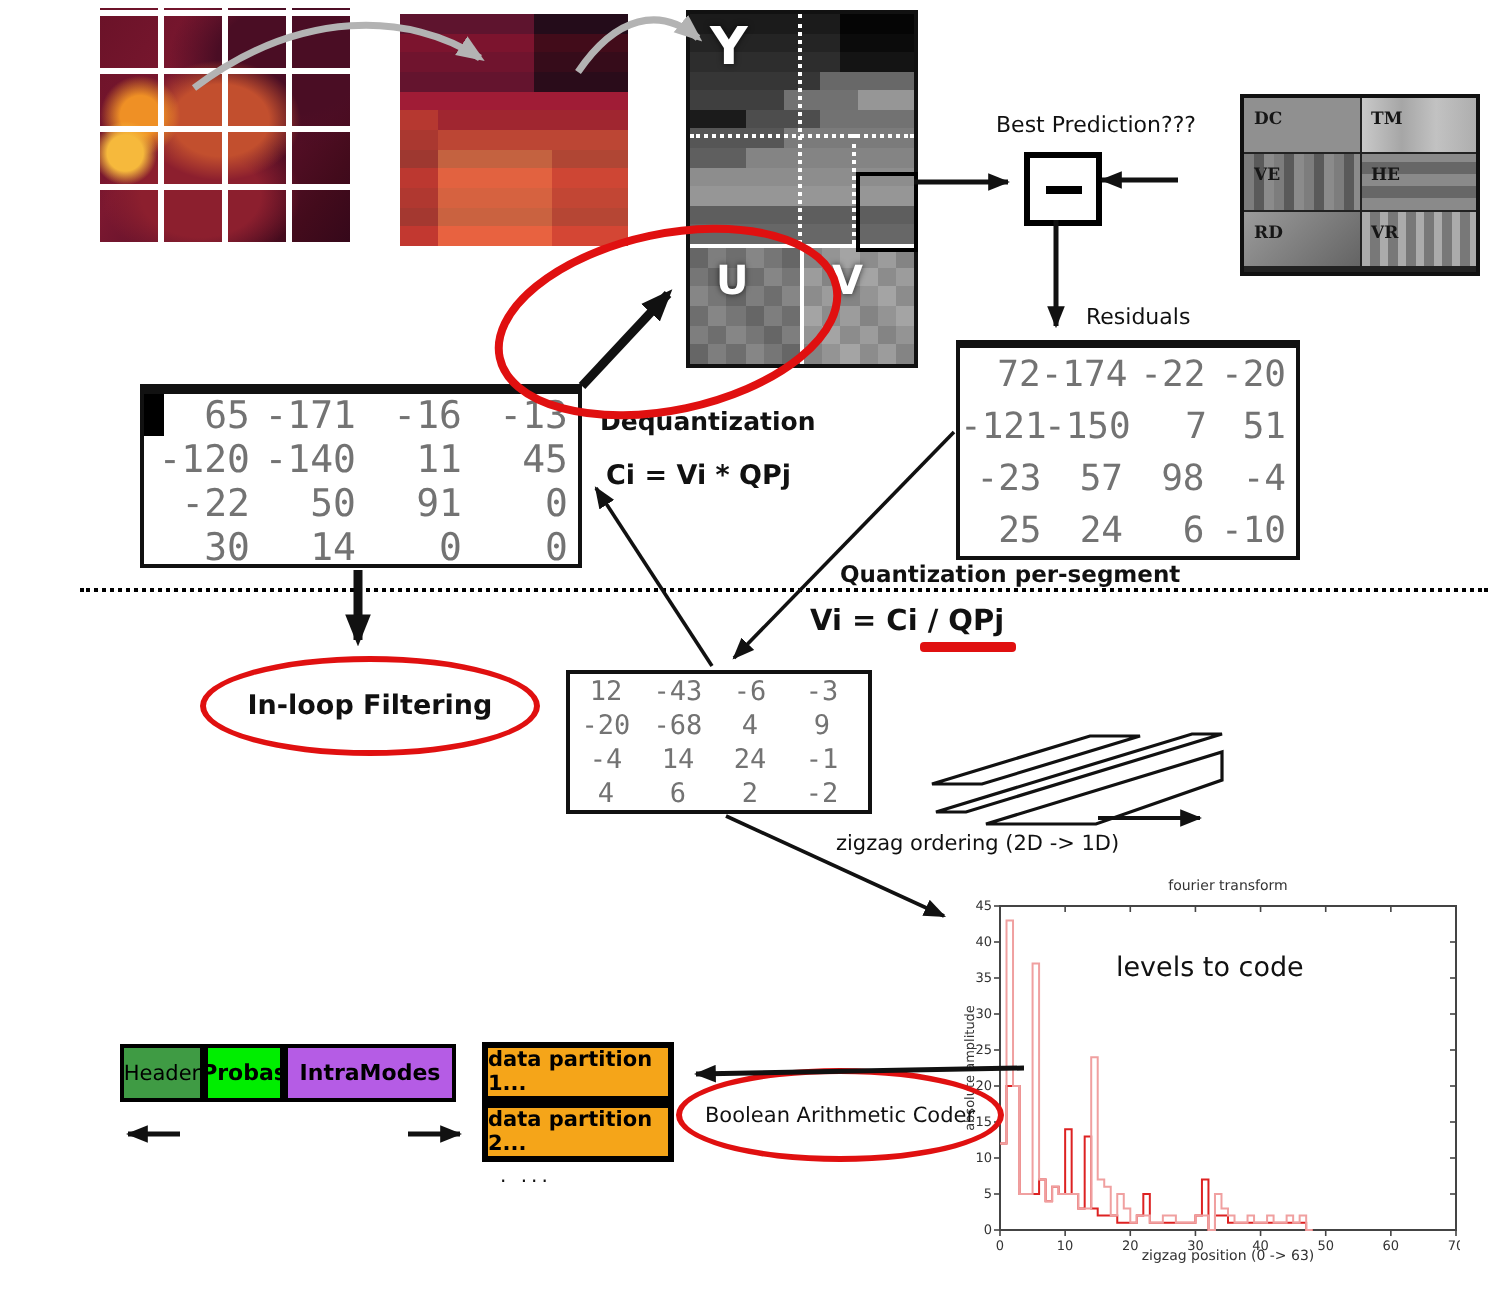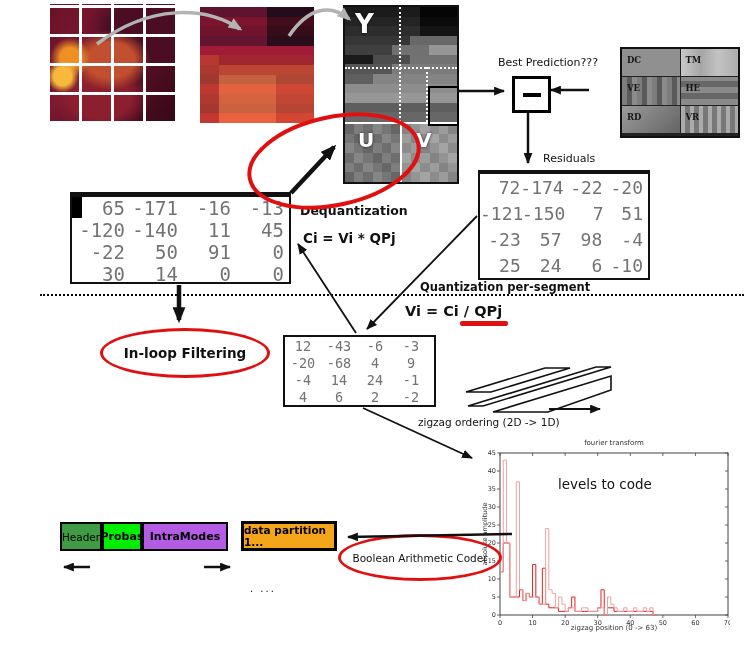--- a/index.html
+++ b/index.html
@@ -693,20 +693,21 @@
         <text transform="translate(7 98) rotate(-90)" text-anchor="middle" font-size="6.5" fill="#333">absolute amplitude</text>
         <path d="M 20,135.8 H 23.257142857142856 V 107 H 26.514285714285712 V 107 H 29.771428571428572 V 161 H 33.028571428571425 V 161 H 36.285714285714285 V 161 H 39.542857142857144 V 153.8 H 42.8 V 164.6 H 46.05714285714286 V 157.4 H 49.31428571428571 V 161 H 52.57142857142857 V 128.6 H 55.82857142857143 V 161 H 59.08571428571429 V 168.2 H 62.34285714285714 V 132.2 H 65.6 V 168.2 H 68.85714285714286 V 171.8 H 72.11428571428571 V 171.8 H 75.37142857142857 V 171.8 H 78.62857142857142 V 175.4 H 81.88571428571427 V 175.4 H 85.14285714285714 V 175.4 H 88.39999999999999 V 171.8 H 91.65714285714286 V 161 H 94.91428571428571 V 175.4 H 98.17142857142858 V 175.4 H 101.42857142857143 V 175.4 H 104.68571428571428 V 175.4 H 107.94285714285715 V 175.4 H 111.2 V 175.4 H 114.45714285714287 V 175.4 H 117.71428571428571 V 171.8 H 120.97142857142856 V 153.8 H 124.22857142857143 V 179 H 127.48571428571428 V 171.8 H 130.74285714285713 V 171.8 H 134 V 175.4 H 137.25714285714284 V 175.4 H 140.51428571428573 V 175.4 H 143.77142857142854 V 175.4 H 147.02857142857144 V 175.4 H 150.28571428571428 V 175.4 H 153.54285714285714 V 175.4 H 156.79999999999998 V 175.4 H 160.05714285714288 V 175.4 H 163.31428571428572 V 175.4 H 166.57142857142858 V 175.4 H 169.82857142857142 V 175.4 H 173.08571428571426 V 179 H 176.34285714285716 V 179" fill="none" stroke="#dd2222" stroke-width="1"></path>
         <path d="M 20,135.8 H 23.257142857142856 V 24.19999999999999 H 26.514285714285712 V 107 H 29.771428571428572 V 161 H 33.028571428571425 V 161 H 36.285714285714285 V 45.80000000000001 H 39.542857142857144 V 153.8 H 42.8 V 164.6 H 46.05714285714286 V 157.4 H 49.31428571428571 V 161 H 52.57142857142857 V 161 H 55.82857142857143 V 161 H 59.08571428571429 V 168.2 H 62.34285714285714 V 168.2 H 65.6 V 92.6 H 68.85714285714286 V 153.8 H 72.11428571428571 V 157.4 H 75.37142857142857 V 171.8 H 78.62857142857142 V 161 H 81.88571428571427 V 168.2 H 85.14285714285714 V 175.4 H 88.39999999999999 V 171.8 H 91.65714285714286 V 171.8 H 94.91428571428571 V 175.4 H 98.17142857142858 V 175.4 H 101.42857142857143 V 171.8 H 104.68571428571428 V 171.8 H 107.94285714285715 V 175.4 H 111.2 V 175.4 H 114.45714285714287 V 175.4 H 117.71428571428571 V 171.8 H 120.97142857142856 V 171.8 H 124.22857142857143 V 179 H 127.48571428571428 V 161 H 130.74285714285713 V 168.2 H 134 V 171.8 H 137.25714285714284 V 175.4 H 140.51428571428573 V 175.4 H 143.77142857142854 V 171.8 H 147.02857142857144 V 175.4 H 150.28571428571428 V 175.4 H 153.54285714285714 V 171.8 H 156.79999999999998 V 175.4 H 160.05714285714288 V 175.4 H 163.31428571428572 V 171.8 H 166.57142857142858 V 175.4 H 169.82857142857142 V 171.8 H 173.08571428571426 V 179 H 176.34285714285716 V 179" fill="none" stroke="#f0a0a0" stroke-width="1"></path>
       </svg></div>
   <div class="abs chart-annot">levels to code</div>
 
   <div class="bsbox bs-header">Header</div>
   <div class="bsbox bs-probas">Probas</div>
   <div class="bsbox bs-intra">IntraModes</div>
   <div class="bsbox bs-dp1">data partition 1...</div>
+  <div class="bsbox bs-dp2">data partition 2...</div>
   <div class="abs morelabel">. ...</div>
 
   <div class="abs pellipse bac-ell">
     <span>Boolean Arithmetic Coder</span>
   </div>
 
   <svg class="overlay" width="744" height="656" viewBox="0 0 744 656">
     <defs>
       <marker id="ah" markerUnits="userSpaceOnUse" markerWidth="11" markerHeight="9" viewBox="0 0 10 8" refX="9" refY="4" orient="auto">
           <path d="M0,0 L10,4 L0,8 z" fill="#111"></path>

